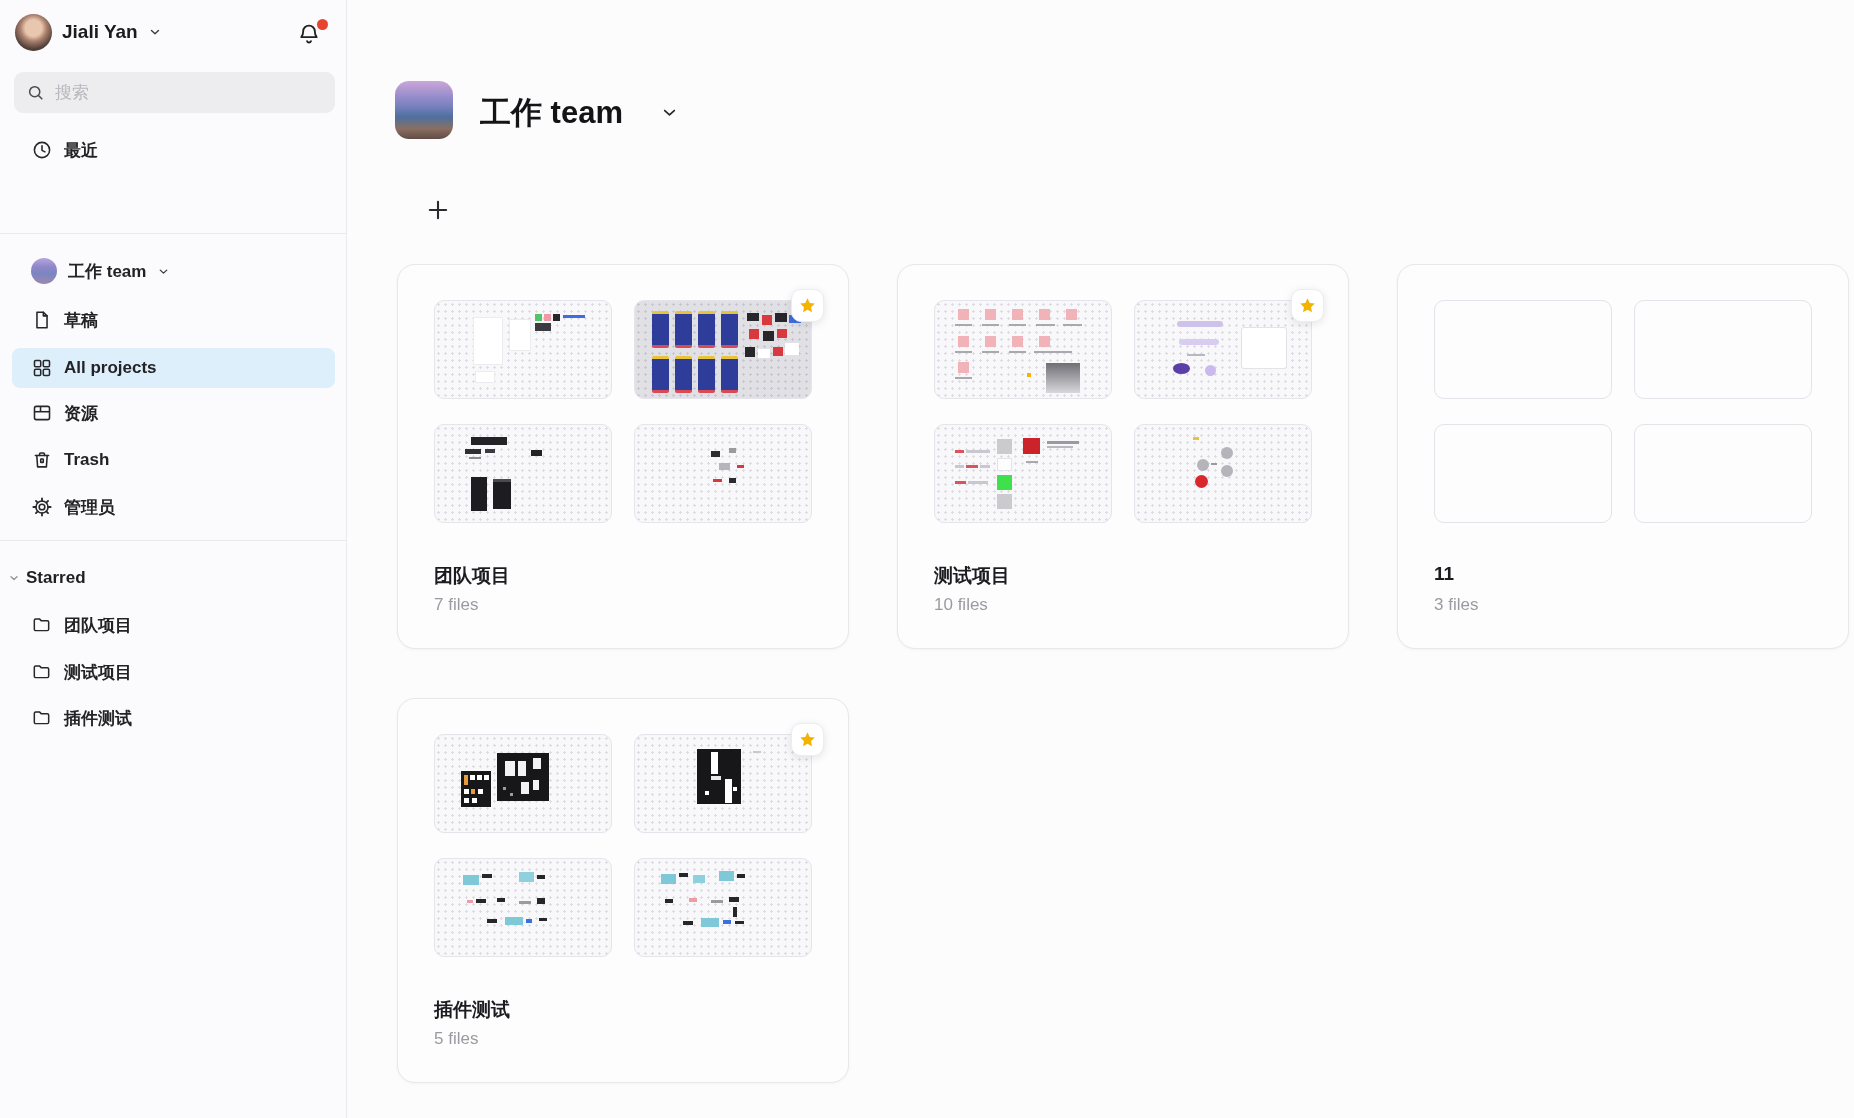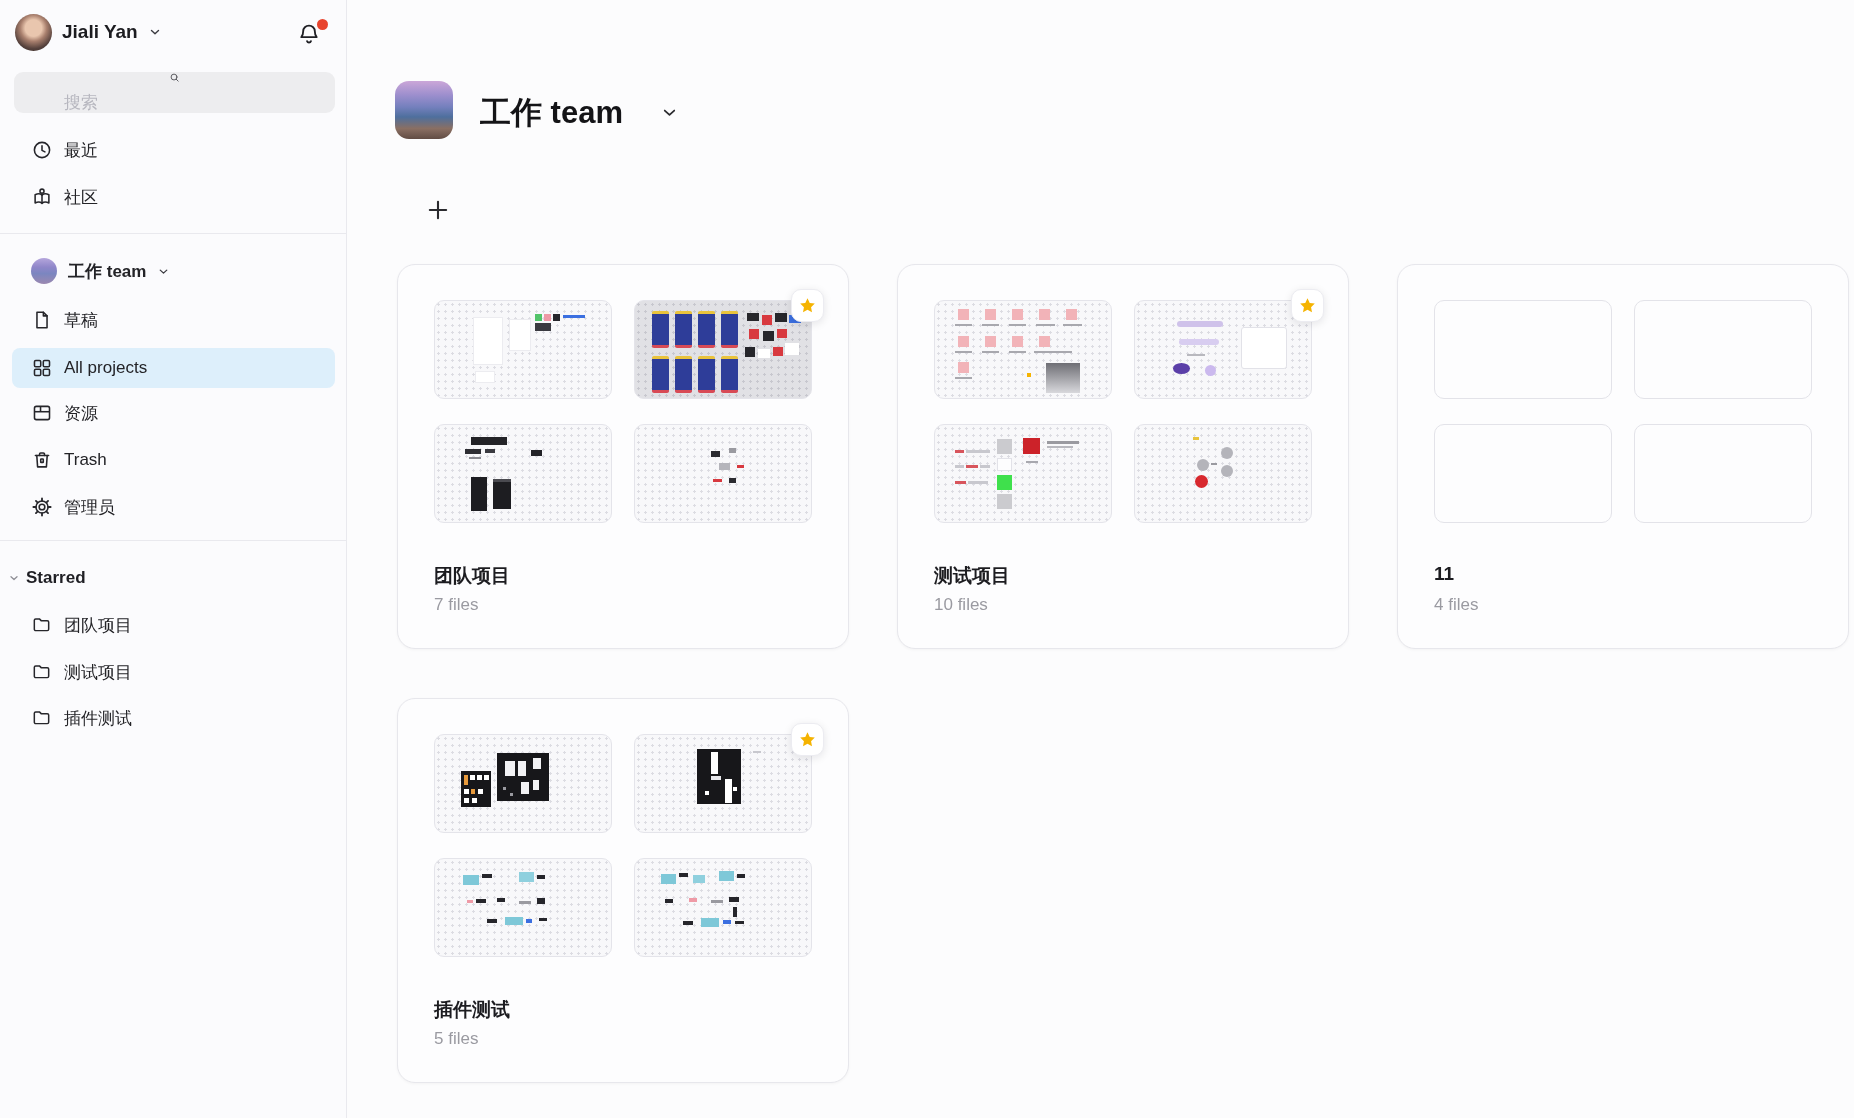--- a/index.html
+++ b/index.html
@@ -33,31 +33,30 @@
   .bell-btn { position: absolute; right: 20px; top: 21px; width: 30px; height: 28px; cursor: pointer; color: #1f1f24; }
   .bell-dot {
     position: absolute; right: -2px; top: -2px; width: 11px; height: 11px;
     border-radius: 50%; background: #e8432d;
   }
   .search-box {
     position: absolute; left: 14px; top: 72px; width: 321px; height: 41px;
     background: #ededef; border-radius: 9px;
     display: flex; align-items: center; gap: 10px; padding: 0 12px;
     color: #4a4a50;
-    flex-direction: column;
   }
   .search-box input {
     flex: 1; border: none; outline: none; background: transparent;
     font-size: 17px; font-family: inherit; color: #2b2b30;
   }
   .search-box input::placeholder { color: #b7b7bf; }
   .nav-item {
     position: absolute; left: 12px; width: 323px; height: 40px;
     display: flex; align-items: center; gap: 11px; padding-left: 19px;
-    border-radius: 8px; font-size: 17px; color: #232327; cursor: pointer;
+    border-radius: 8px; font-size: 17px; color: #232327; cursor: pointer; font-weight: bold;
   }
   .nav-item .nav-icon { width: 22px; height: 22px; color: #26262b; flex: 0 0 22px; }
   .nav-item.active { background: #ddeffb; }
   .team-row { font-weight: 700; }
   .team-avatar {
     width: 26px; height: 26px; border-radius: 50%; flex: 0 0 26px;
     background: linear-gradient(180deg, #b5a6dc 0%, #8f86c9 35%, #7b86c0 60%, #9b88b0 100%);
   }
   .divider { position: absolute; left: 0; width: 346px; height: 1px; background: #e9e9ee; }
   .starred-header {
@@ -163,30 +162,20 @@
   </div>
 
   <div class="nav-item" style="top:130px">
     <span class="nav-icon">
       <svg width="22" height="22" viewBox="0 0 24 24" fill="none" stroke="currentColor" stroke-width="1.7" stroke-linecap="round" stroke-linejoin="round">
           <circle cx="12" cy="12" r="8.3"></circle>
           <polyline points="12 7.4 12 12.4 15.2 14.1"></polyline>
         </svg>
     </span>
     <span>最近</span>
-  </div>
-  <div class="nav-item" style="top:177px">
-    <span class="nav-icon">
-      <svg width="22" height="22" viewBox="0 0 24 24" fill="none" stroke="currentColor" stroke-width="1.7" stroke-linecap="round" stroke-linejoin="round">
-          <circle cx="12" cy="5.6" r="2.2"></circle>
-          <path d="M4.5 9.5c3-1.4 5.5-1.4 7.5.4 2-1.8 4.5-1.8 7.5-.4v9c-3-1.4-5.5-1.4-7.5.4-2-1.8-4.5-1.8-7.5-.4Z"></path>
-          <path d="M12 9.9v8.6"></path>
-        </svg>
-    </span>
-    <span>社区</span>
   </div>
 
   <div class="divider" style="top:233px"></div>
 
   <div class="nav-item team-row" style="top:251px">
     <span class="team-avatar"></span>
     <span>工作 team</span>
     <span class="chev">
       <svg width="13" height="13" viewBox="0 0 24 24" fill="none" stroke="currentColor" stroke-width="2.4" stroke-linecap="round" stroke-linejoin="round">
           <polyline points="6 9.5 12 15 18 9.5"></polyline>
@@ -457,21 +446,21 @@
     </div>
 
     <div class="card">
       <div class="thumbs">
         <div class="thumb empty"></div>
         <div class="thumb empty"></div>
         <div class="thumb empty"></div>
         <div class="thumb empty"></div>
       </div>
       <div class="card-title">11</div>
-      <div class="card-files">4 files</div>
+      <div class="card-files">3 files</div>
     </div>
 
     <div class="card">
       <div class="thumbs">
         <div class="thumb dot-light">
           <div class="art">
             <div style="left:26px;top:36px;width:30px;height:36px;background:#17171a"></div>
             <div style="left:29px;top:40px;width:4px;height:10px;background:#e89a3c"></div>
             <div style="left:35px;top:40px;width:5px;height:5px;background:#fff"></div>
             <div style="left:42px;top:40px;width:5px;height:5px;background:#fff"></div>

